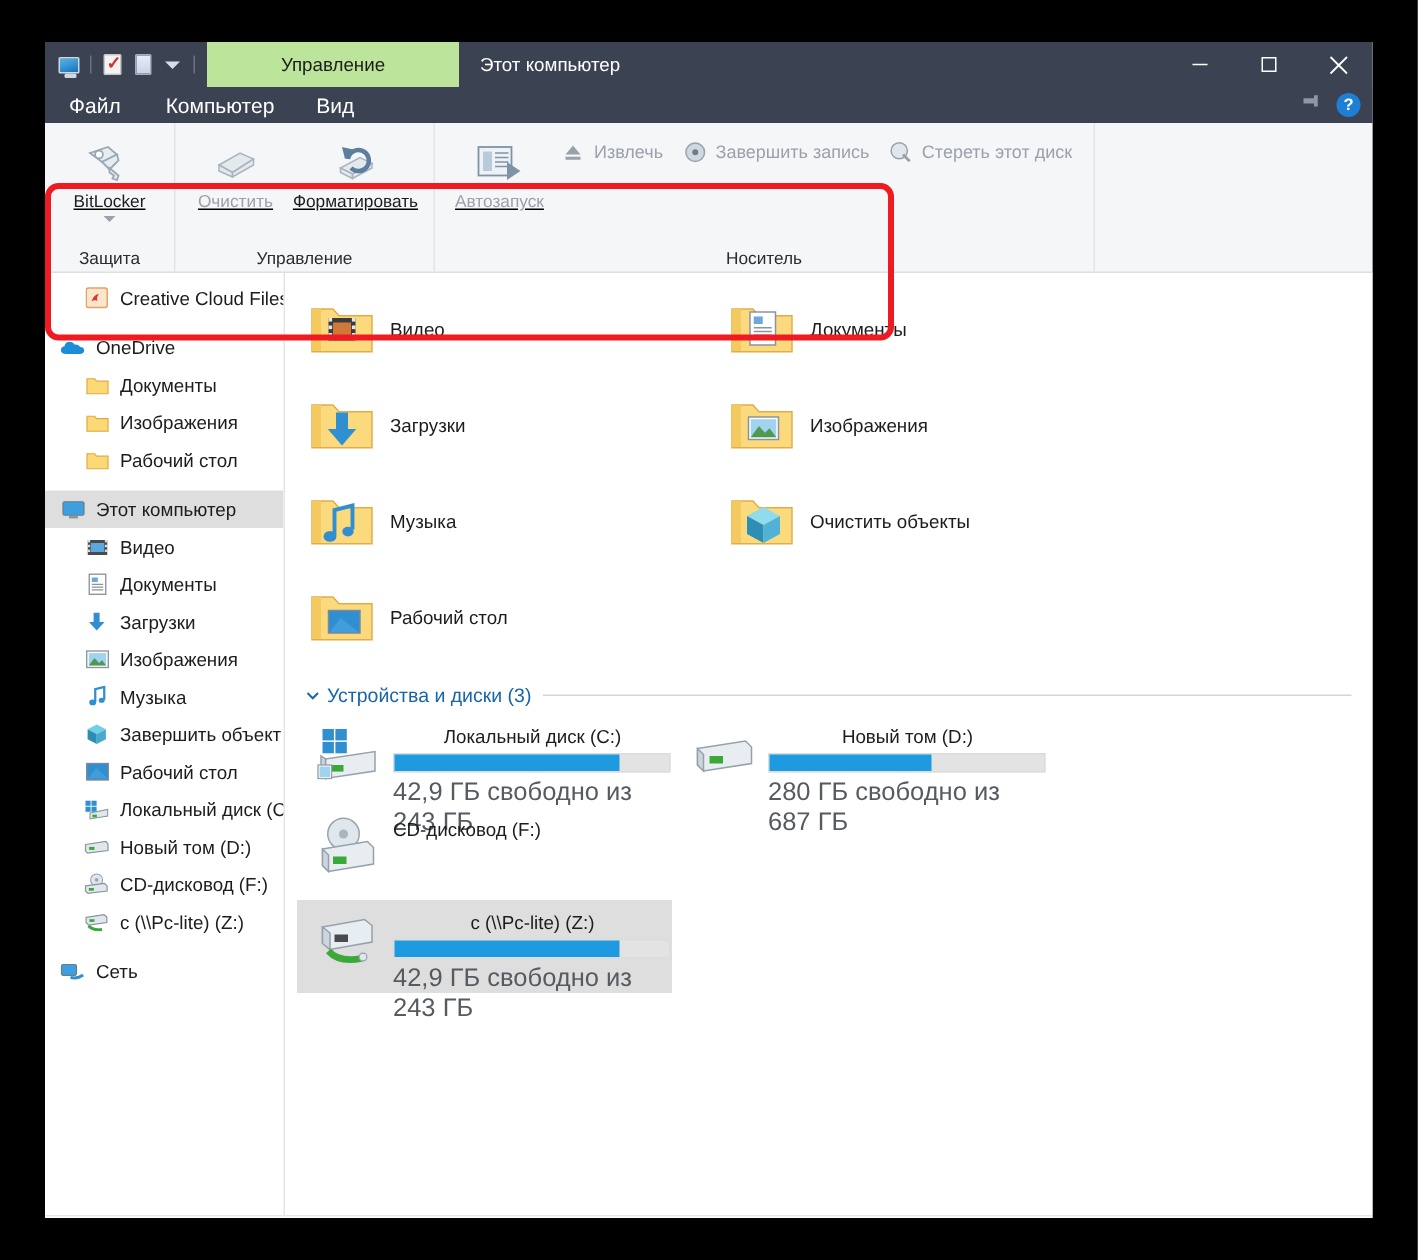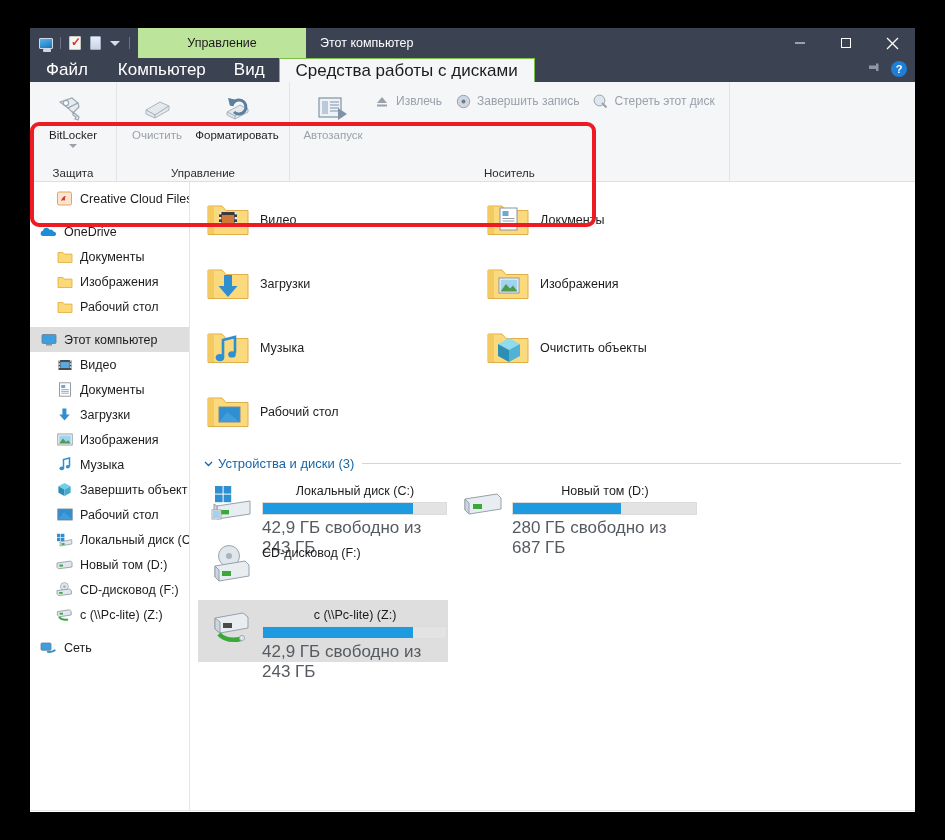--- a/index.html
+++ b/index.html
@@ -99,21 +99,21 @@
   
   .tabstrip {
     height: 24px;
     background: #3b4252;
     display: flex;
     align-items: stretch;
     position: relative;
   }
   .tab {
     color: #ffffff;
-    font-size: 17px;
+    font-size: 14px;
     display: flex; align-items: center;
     padding: 0 14px;
     white-space: nowrap;
   }
   .tab.file { background: #3b4252; padding: 0 16px; }
   .tab.sub {
     background: #f5f6f8;
     color: #1c1c1c;
     border-left: 1px solid #7cc04a;
     border-right: 1px solid #7cc04a;
@@ -150,20 +150,21 @@
     font-size: 11.5px;
     color: #2c2c2c;
     display: flex; align-items: center; justify-content: center;
     width: 100%;
   }
   .bigbtn {
     width: 74px;
     display: flex; flex-direction: column; align-items: center;
     padding-top: 4px;
     text-align: center;
+    text-decoration: underline;
   }
   .bigbtn .blabel {
     font-size: 11.5px; color: #1c1c1c; line-height: 13px;
     margin-top: 3px; white-space: nowrap;
   }
   .bigbtn.disabled .blabel { color: #9aa1ab; }
   .bigbtn .bcaret {
     width: 0; height: 0; margin-top: 2px;
     border-left: 4px solid transparent;
     border-right: 4px solid transparent;
@@ -339,21 +340,20 @@
             <line x1="12" y1="1" x2="1" y2="12" stroke="#fff" stroke-width="1.2"></line>
           </svg>
       </div>
     </div>
   </div>
 
   <div class="tabstrip">
     <div class="tab file">Файл</div>
     <div class="tab">Компьютер</div>
     <div class="tab">Вид</div>
-    <div class="tab sub">Средства работы с дисками</div>
     <div class="tabstrip-rest"></div>
   </div>
 
   <div class="ribbon">
 
     <div class="ribbon-groups">
 
       <div class="rgroup">
         <div class="rgroup-body">
           <div class="bigbtn">

